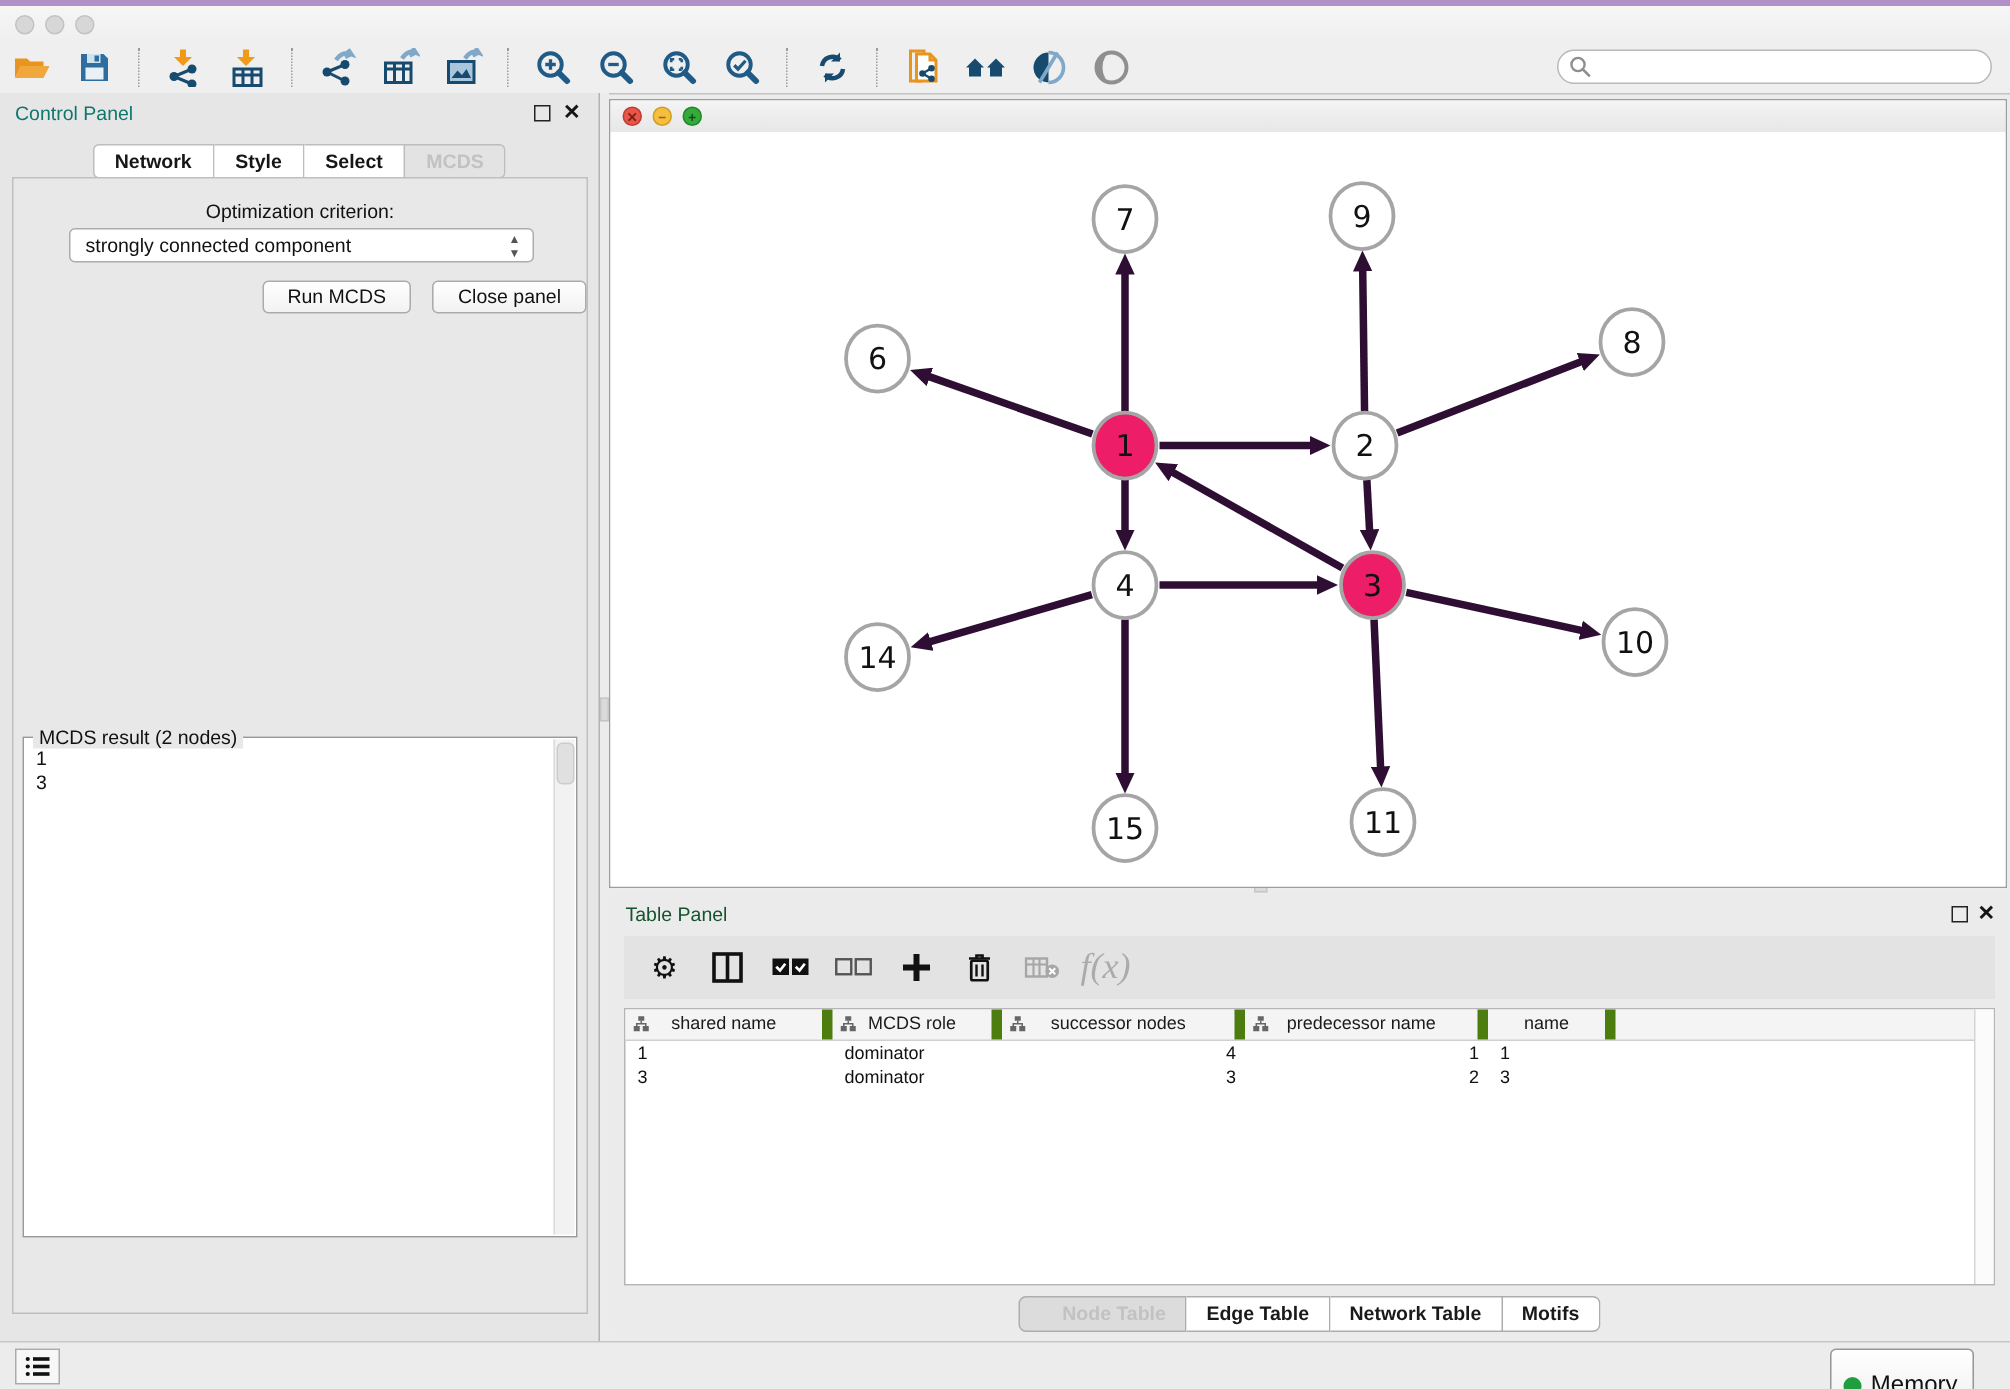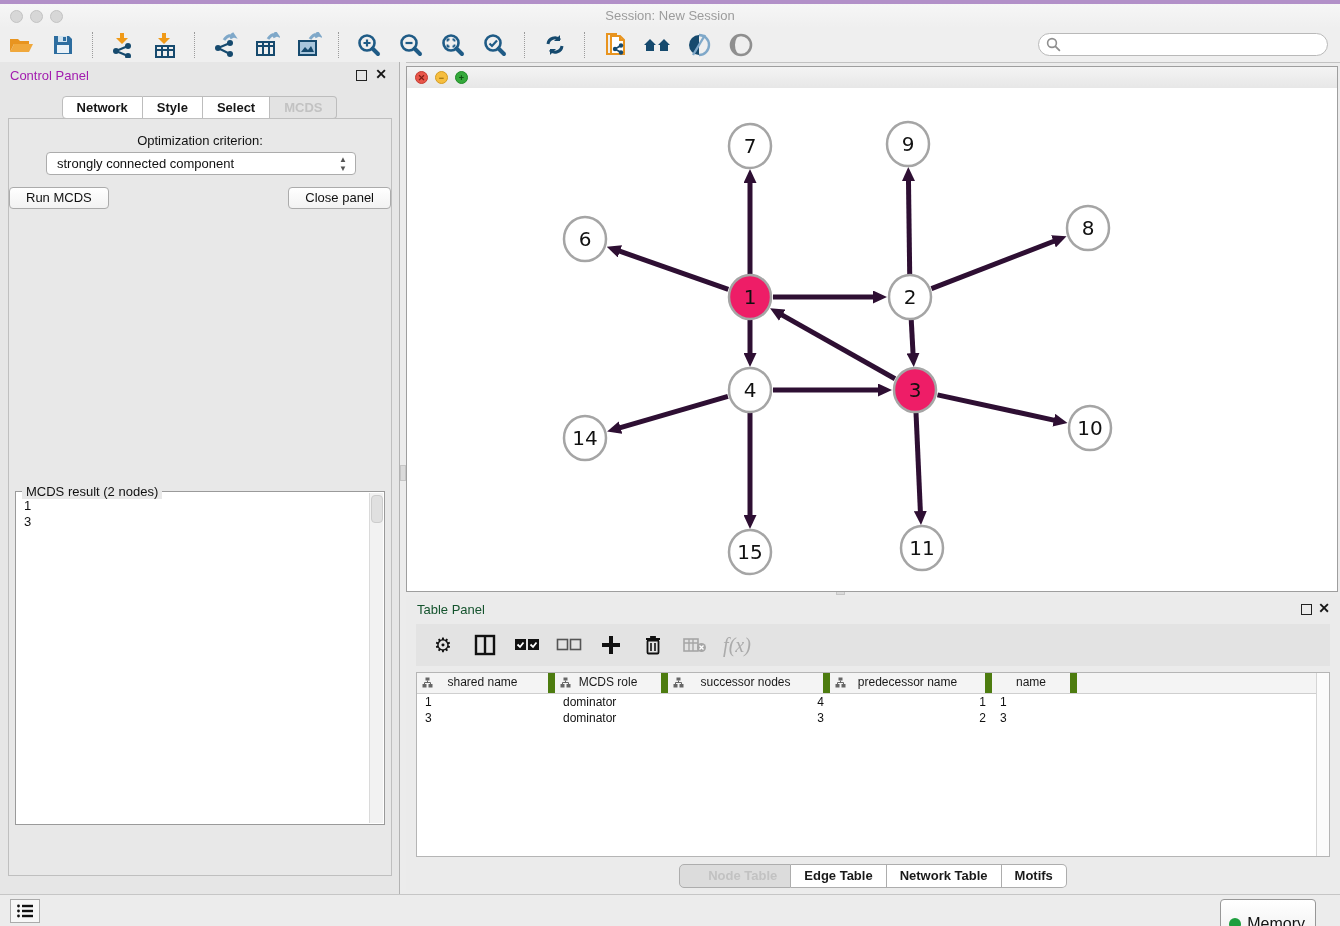--- a/index.html
+++ b/index.html
@@ -26,38 +26,38 @@
   .tb-sep{width:1px;height:26px;border-left:1px dotted #9B9B9B;margin:0 8px;flex:0 0 auto;}
   .search-wrap{position:absolute;right:12px;top:5px;width:290px;height:23px;}
   .search-input{width:100%;height:100%;box-sizing:border-box;border:1px solid #B9B9B9;border-radius:12px;
     background:#FFFFFF;padding:0 8px 0 26px;font-size:13px;outline:none;color:#333;
     font-family:"Liberation Sans",sans-serif;}
   .search-mag{position:absolute;left:8px;top:4px;}
   
   .control-panel{position:absolute;left:0;top:62px;width:400px;height:832px;
     background:#E6E6E6;border-right:1px solid #B3B3B3;box-sizing:border-box;}
   .panel-header{position:absolute;left:0;top:0;width:100%;height:26px;}
-  .panel-title{position:absolute;left:10px;top:6px;font-size:13px;color:#a21caf;}
+  .panel-title{position:absolute;left:10px;top:6px;font-size:13px;color:#0f766e;}
   .float-box{position:absolute;width:11px;height:11px;border:1.6px solid #222;box-sizing:border-box;background:transparent;}
   .close-x{position:absolute;font-size:14px;font-weight:bold;color:#151515;line-height:11px;}
   .cp-float{right:32px;top:8px;} .cp-close{right:12px;top:7px;}
   .cp-tabs{position:absolute;left:0;top:34px;width:100%;display:flex;justify-content:center;}
   .cp-tab{height:21px;line-height:21px;padding:0 14px;background:#FFFFFF;border:1px solid #BDBDBD;
     border-left-width:0;font-size:13px;font-weight:600;color:#161616;}
   .cp-tab:first-child{border-left-width:1px;border-radius:4px 0 0 4px;}
   .cp-tab:last-child{border-radius:0 4px 4px 0;}
   .cp-tab.disabled-selected{background:#E3E3E3;color:#C2C2C2;}
   .cp-content{position:absolute;left:8px;top:56px;width:384px;height:758px;
     background:#E8E8E8;border:1px solid #BFBFBF;box-sizing:border-box;}
   .opt-label{position:absolute;left:0;top:14px;width:100%;text-align:center;font-size:13px;color:#111;}
   .criterion-select{position:absolute;left:37px;top:33px;width:310px;height:23px;background:#FFF;
     border:1px solid #ACACAC;border-radius:4px;box-sizing:border-box;font-size:13px;color:#111;
     line-height:21px;padding-left:10px;}
   .sel-arrows{position:absolute;right:8px;top:2px;font-size:8px;color:#555;line-height:9px;text-align:center;}
-  .cp-buttons{position:absolute;left:0;top:68px;width:100%;display:flex;justify-content:space-between;gap:14px;}
+  .cp-buttons{position:absolute;left:0;top:68px;width:100%;display:flex;justify-content:flex-end;gap:14px;}
   .cp-btn{height:22px;padding:0 16px;background:linear-gradient(#FFFFFF,#F2F2F2);
     border:1px solid #ABABAB;border-radius:4px;font-size:13px;color:#111;line-height:20px;}
   .mcds-result{position:absolute;left:6px;top:372px;width:370px;height:334px;
     border:1px solid #9A9A9A;background:#FFFFFF;box-sizing:border-box;}
   .mcds-legend{position:absolute;left:6px;top:-8px;background:#E8E8E8;padding:0 4px;font-size:13px;color:#111;}
   .mcds-lines{position:absolute;left:8px;top:6px;font-size:13px;color:#111;line-height:16px;white-space:pre;}
   .mcds-scroll{position:absolute;right:1px;top:1px;width:13px;height:calc(100% - 2px);
     background:#F2F2F2;border-left:1px solid #DADADA;}
   .mcds-thumb{position:absolute;left:1px;top:2px;width:10px;height:26px;background:#E0E0E0;border:1px solid #CCC;border-radius:4px;}
   
@@ -77,21 +77,21 @@
   .v-grip{position:absolute;left:0;top:403px;width:6px;height:16px;background:#DADADA;border:1px solid #C5C5C5;box-sizing:border-box;}
   .h-grip{position:absolute;left:836px;top:588px;width:9px;height:7px;background:#DBDBDB;border:1px solid #C6C6C6;box-sizing:border-box;}
   
   .table-panel{position:absolute;left:406px;top:596px;width:934px;height:294px;background:#EBEBEB;}
   .tp-title{position:absolute;left:11px;top:6px;font-size:13px;color:#14532d;}
   .tp-float{right:28px;top:8px;} .tp-close{right:10px;top:7px;}
   .tp-toolbar{position:absolute;left:10px;top:28px;width:914px;height:42px;background:#E3E3E3;
     display:flex;align-items:center;gap:8px;padding-left:10px;box-sizing:border-box;}
   .tp-icon{width:34px;height:30px;display:flex;align-items:center;justify-content:center;}
   .gear-glyph{font-size:20px;color:#111;}
-  .fx-glyph{font-family:"Liberation Serif",serif;font-style:italic;font-size:20px;color:#ABABAB;}
+  .fx-glyph{font-family:"Liberation Serif",serif;font-style:italic;font-size:24px;color:#ABABAB;}
   .tp-table{position:absolute;left:10px;top:76px;width:914px;height:185px;background:#FFFFFF;
     border:1px solid #B5B5B5;box-sizing:border-box;}
   .tbl-header{display:flex;height:20px;background:#F4F4F4;border-bottom:1px solid #CFCFCF;}
   .tbl-hcell{position:relative;box-sizing:border-box;border-right:7px solid #4d7c0f;
     font-size:12px;color:#1A1A1A;text-align:center;line-height:19px;}
   .tbl-hcell .tree-ic{position:absolute;left:5px;top:4px;}
   .tbl-row{display:flex;height:16px;font-size:12px;color:#111;}
   .tbl-cell{box-sizing:border-box;padding:1px 6px 0 8px;overflow:hidden;white-space:nowrap;}
   .tbl-cell.right{text-align:right;}
   .tbl-scroll{position:absolute;right:0;top:0;width:13px;height:100%;background:#FBFBFB;border-left:1px solid #D5D5D5;box-sizing:border-box;}
@@ -111,21 +111,20 @@
   .mem-dot{width:12px;height:12px;border-radius:50%;background:#1E9E3E;}
 </style>
 </head>
 <body>
 
 <div class="desktop-strip"></div>
 <div class="titlebar">
   <div class="traffic-inactive t1"></div>
   <div class="traffic-inactive t2"></div>
   <div class="traffic-inactive t3"></div>
-  <div class="title">Session: New Session</div>
 </div>
 
 <div class="toolbar">
   <div class="tb-icon">
     <svg width="26" height="24" viewBox="0 0 26 24">
         <path d="M2 6 h8 l2 2 h9 v3 H6 L2 19 Z" fill="#E8941F"></path>
         <path d="M6 11 h19 l-4 8 H2 Z" fill="#F0A83C"></path>
       </svg>
   </div>
   <div class="tb-icon">

